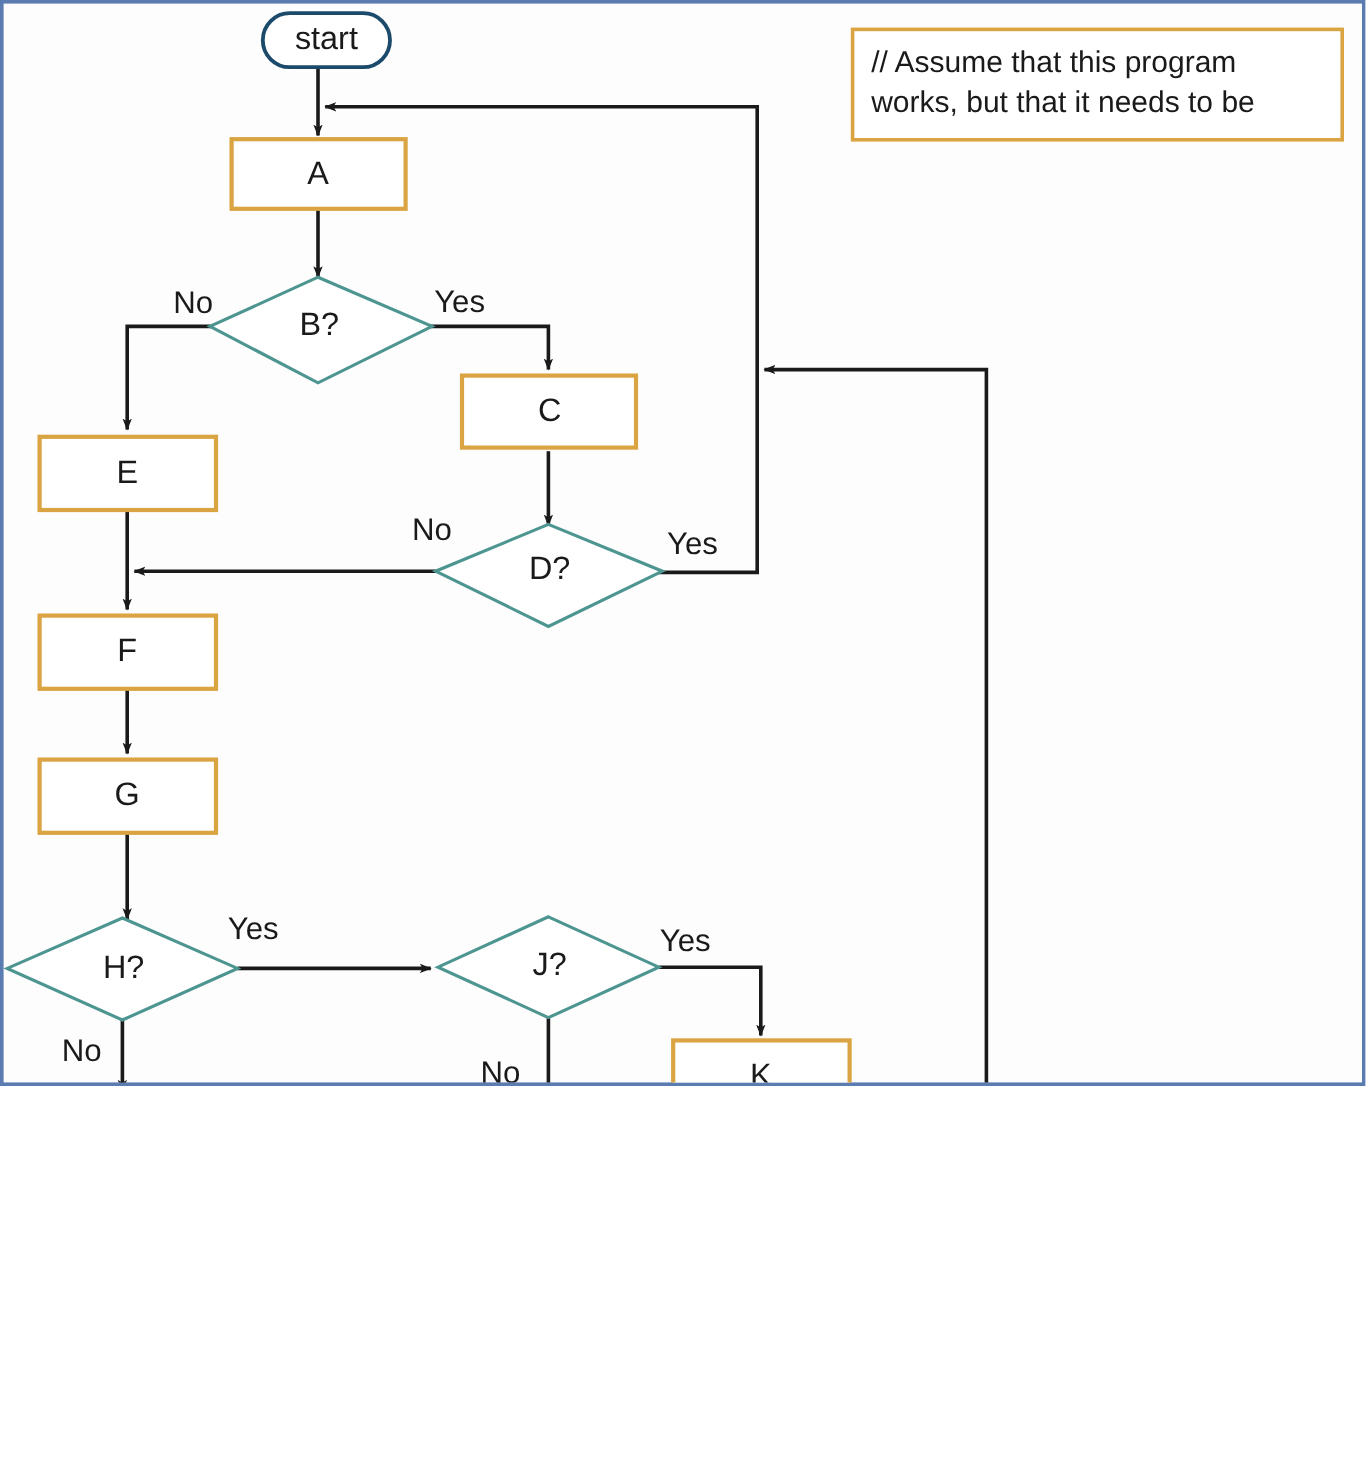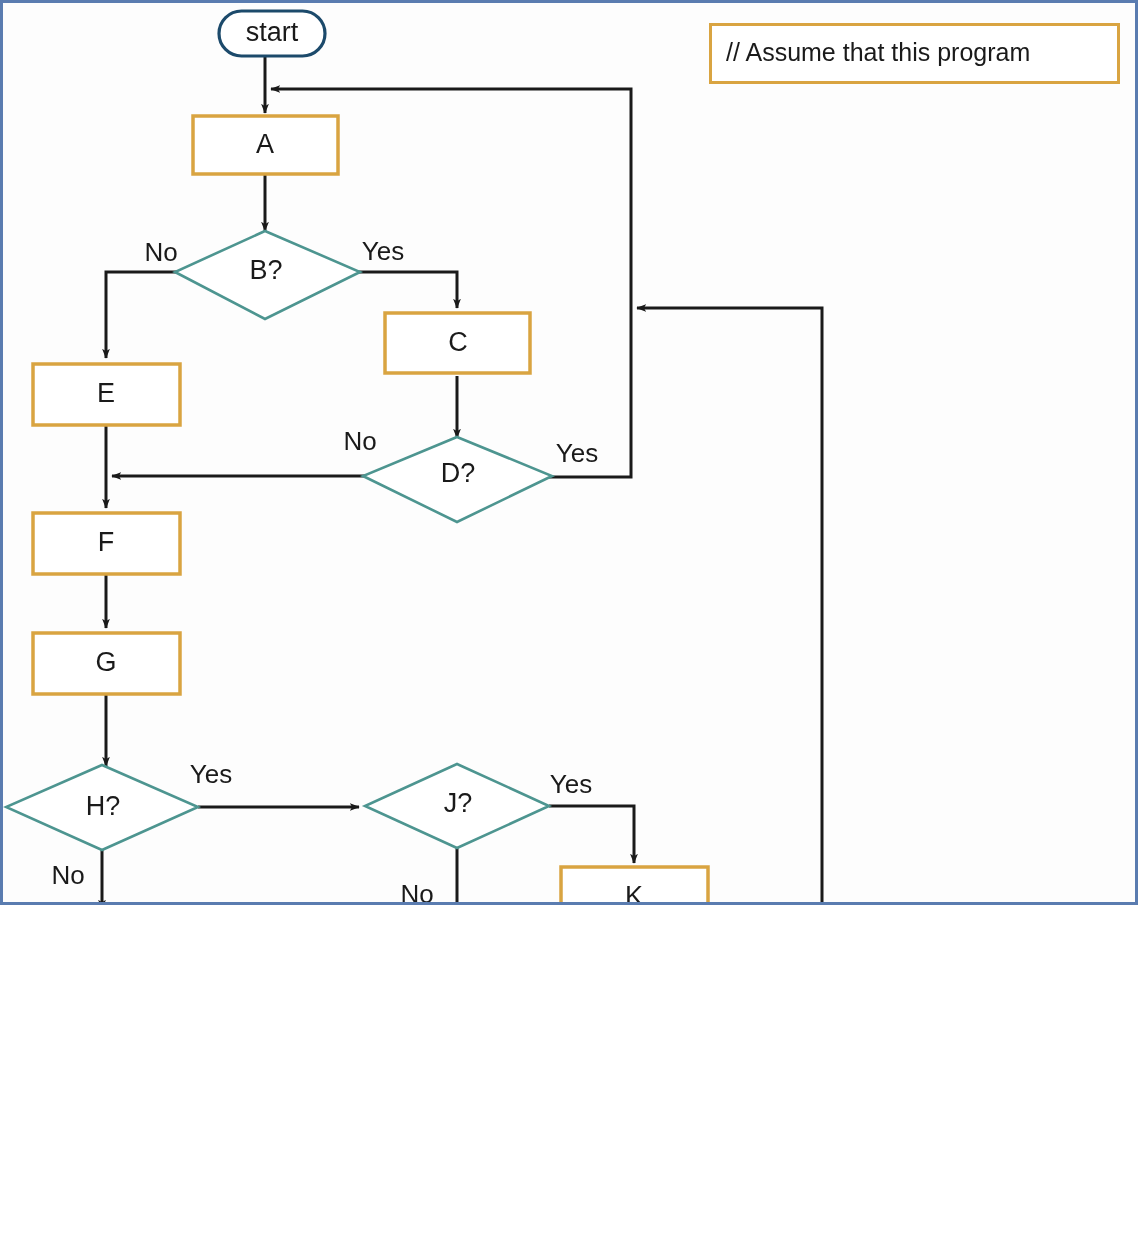--- a/index.html
+++ b/index.html
@@ -190,15 +190,16 @@
     <text class="edge-label" x="357" y="440">No</text>
     <text class="edge-label" x="574" y="452">Yes</text>
     <text class="edge-label" x="208" y="773">Yes</text>
     <text class="edge-label" x="65" y="874">No</text>
     <text class="edge-label" x="568" y="783">Yes</text>
     <text class="edge-label" x="414" y="893">No</text>
   </svg>
 
   <div class="comment-box" style="left:706px; top:20px; width:411px;">
     <div>// Assume that this program</div>
+    <div>works, but that it needs to be</div>
   </div>
 
 </div>
 
 </body></html>

